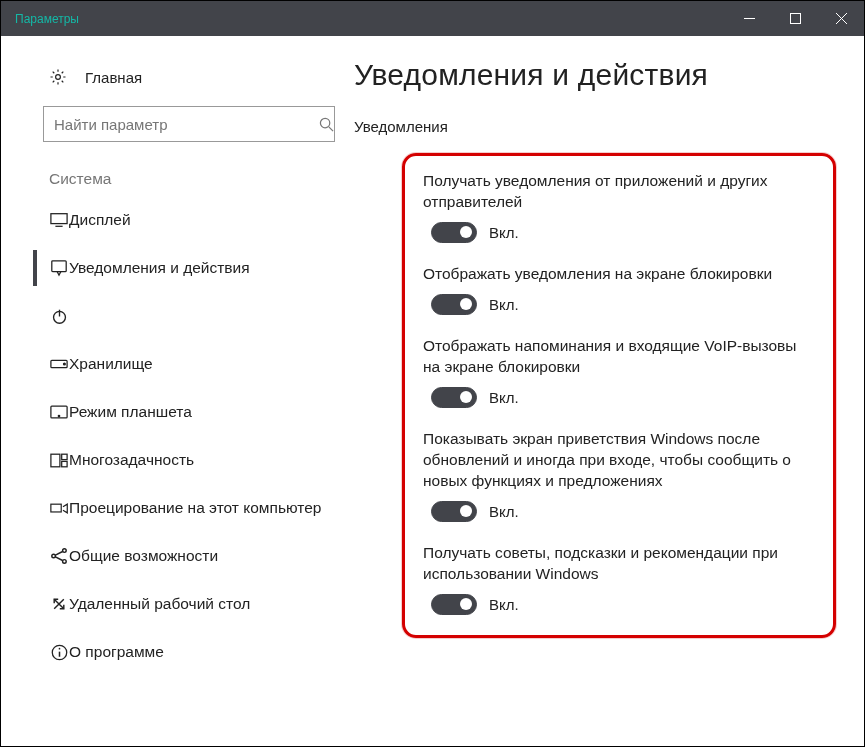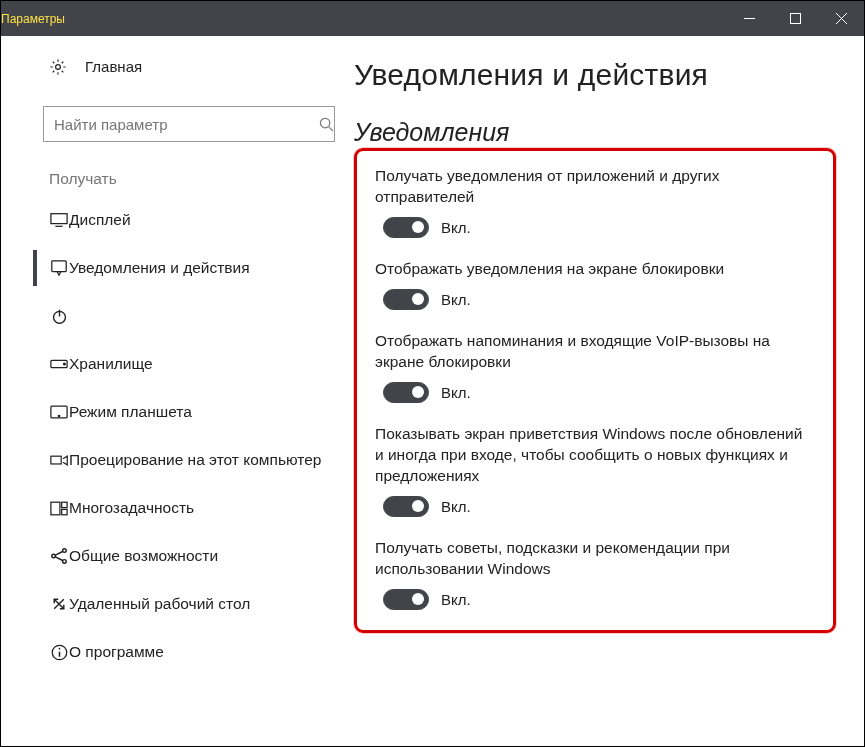--- a/index.html
+++ b/index.html
@@ -7,23 +7,24 @@
     font-family: "Segoe UI", Tahoma, sans-serif;
     background: #fff;
     width: 865px;
     height: 747px;
     overflow: hidden;
     border: 1px solid #000;
   }
   .titlebar {
     height: 35px;
     background: #42444a;
-    color: #fde047;
-    display: flex;
-    align-items: center;
+    color: #14b8a6;
+    display: flex;
+    align-items: center;
+    padding-left: 14px;
     font-size: 12px;
     position: relative;
   }
   .titlebar .controls {
     position: absolute;
     right: 0;
     top: 0;
     display: flex;
     height: 100%;
   }
@@ -42,20 +43,21 @@
   }
   
   .sidebar {
     width: 333px;
     padding: 22px 0 0 0;
     font-size: 15px;
     color: #222;
   }
   .home-row {
     display: flex;
+    align-items: center;
     gap: 16px;
     padding: 0 0 0 48px;
     height: 38px;
   }
   .home-row .glyph { width: 20px; text-align: center; }
   .search-wrap {
     padding: 10px 20px 0 42px;
   }
   .search {
     width: 292px;
@@ -107,29 +109,29 @@
     color: #222;
   }
   h1 {
     font-weight: 300;
     font-size: 30px;
     margin-bottom: 26px;
     letter-spacing: .2px;
   }
   h2 {
     font-weight: 400;
-    font-size: 25px;
-    margin-bottom: 1px;
-    font-style: italic;
+    font-size: 15px;
+    margin-bottom: 18px;
   }
   .highlight {
     border: 3px solid #d40000;
-    border-radius: 9px;
+    border-radius: 14px;
     padding: 14px 18px 18px 18px;
     box-shadow: 0 0 0 1px #d4000033;
+    margin-left: 48px;
   }
   .setting {
     margin-bottom: 20px;
   }
   .setting:last-child { margin-bottom: 2px; }
   .setting .label {
     font-size: 15.5px;
     line-height: 21px;
     margin-bottom: 10px;
   }
@@ -209,21 +211,21 @@
       <div class="search">
         <span>Найти параметр</span>
         <span>
           <svg width="15" height="15" viewBox="0 0 16 16" fill="none" stroke="#777" stroke-width="1.3">
             <circle cx="6.5" cy="6.5" r="5"></circle>
               <path d="M10.5 10.5 L15 15"></path>
           </svg>
         </span>
       </div>
     </div>
-    <div class="section-title">Получать</div>
+    <div class="section-title">Система</div>
 
     <div class="nav-item">
       <span class="glyph">
         <svg width="18" height="16" viewBox="0 0 20 16" fill="none" stroke="#222" stroke-width="1.4">
             <rect x="1" y="1" width="18" height="11"></rect>
             <path d="M6 15h8"></path>
           </svg>
       </span>
       <span>Дисплей</span>
     </div>
@@ -258,41 +260,41 @@
     </div>
 
     <div class="nav-item">
       <span class="glyph">
         <svg width="18" height="15" viewBox="0 0 20 16" fill="none" stroke="#222" stroke-width="1.4">
             <rect x="1" y="1" width="18" height="13" rx="1"></rect>
             <circle cx="10" cy="12" r="0.8" fill="#222"></circle>
           </svg>
       </span>
       <span>Режим планшета</span>
-    </div>
-
-    <div class="nav-item">
-      <span class="glyph">
-        <svg width="19" height="15" viewBox="0 0 22 16" fill="none" stroke="#222" stroke-width="1.4">
-            <rect x="1" y="3" width="12" height="9"></rect>
-            <path d="M15 6 L20 3 L20 13 L15 10"></path>
-          </svg>
-      </span>
-      <span>Проецирование на этот компьютер</span>
     </div>
 
     <div class="nav-item">
       <span class="glyph">
         <svg width="18" height="15" viewBox="0 0 20 16" fill="none" stroke="#222" stroke-width="1.4">
             <rect x="1" y="1" width="10" height="14"></rect>
             <rect x="13" y="1" width="6" height="6"></rect>
             <rect x="13" y="9" width="6" height="6"></rect>
           </svg>
       </span>
       <span>Многозадачность</span>
+    </div>
+
+    <div class="nav-item">
+      <span class="glyph">
+        <svg width="19" height="15" viewBox="0 0 22 16" fill="none" stroke="#222" stroke-width="1.4">
+            <rect x="1" y="3" width="12" height="9"></rect>
+            <path d="M15 6 L20 3 L20 13 L15 10"></path>
+          </svg>
+      </span>
+      <span>Проецирование на этот компьютер</span>
     </div>
 
     <div class="nav-item">
       <span class="glyph">
         <svg width="18" height="18" viewBox="0 0 20 20" fill="none" stroke="#222" stroke-width="1.6">
             <circle cx="4" cy="10" r="2"></circle>
             <circle cx="16" cy="4" r="2"></circle>
             <circle cx="16" cy="16" r="2"></circle>
             <path d="M6 9 L14 5 M6 11 L14 15"></path>
           </svg>

